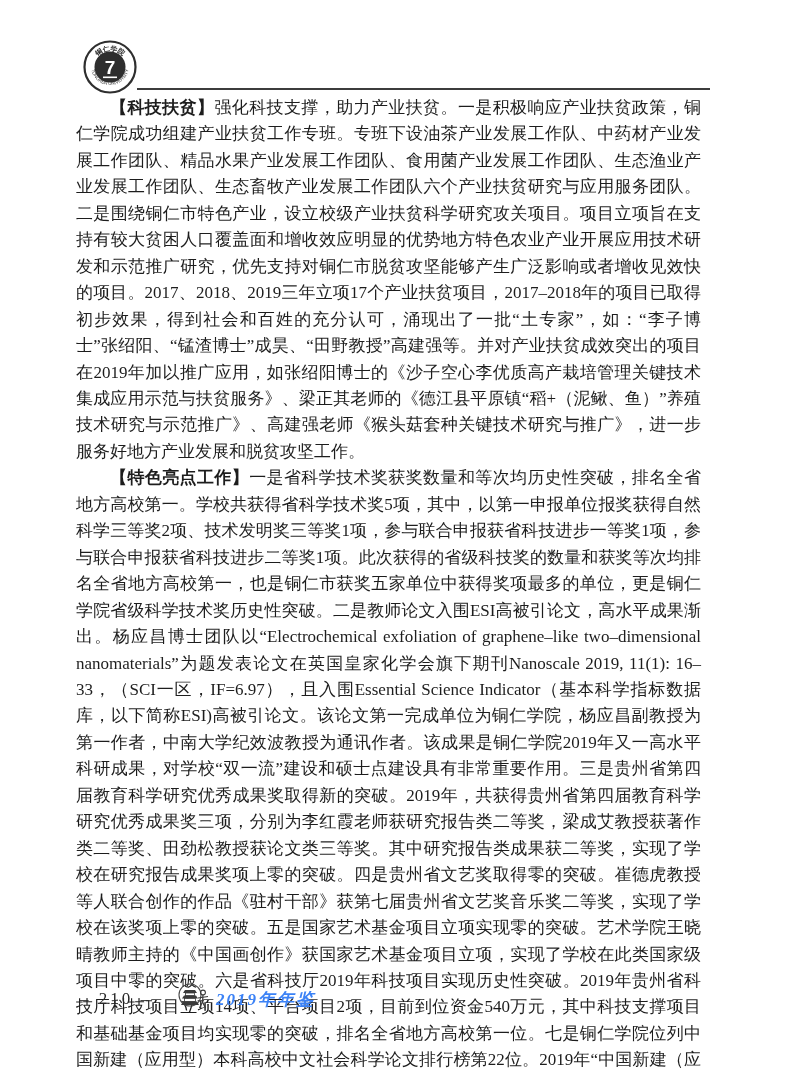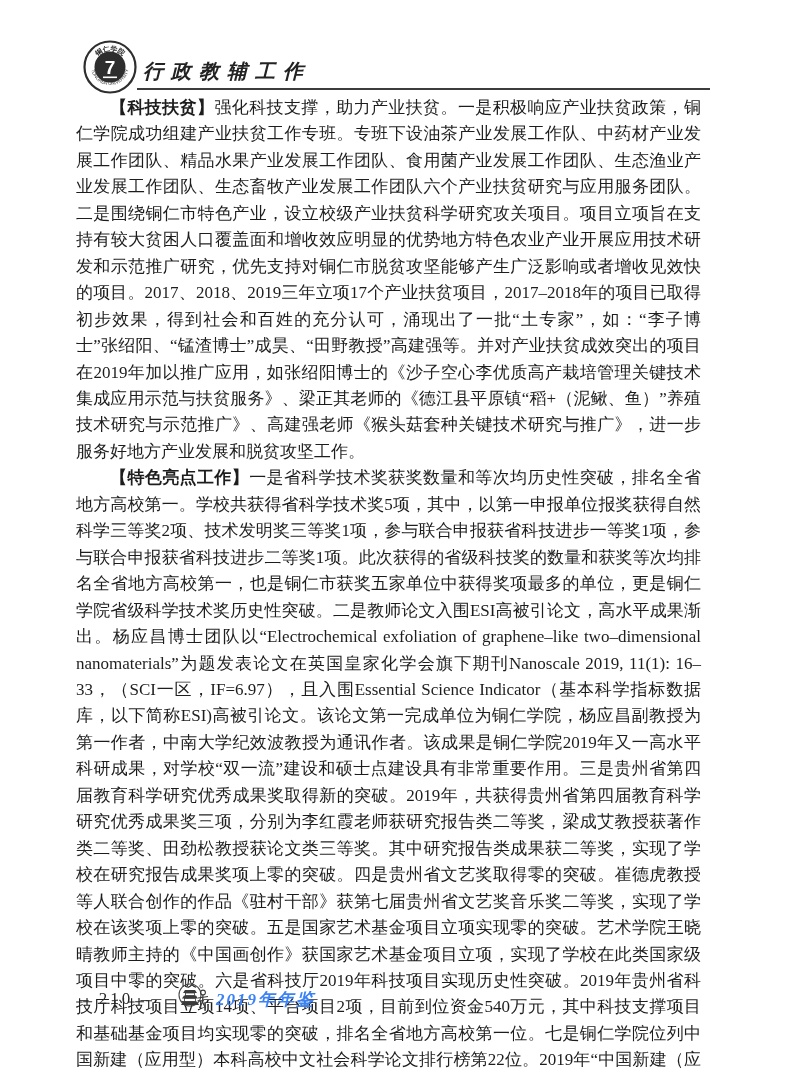--- a/index.html
+++ b/index.html
@@ -102,21 +102,20 @@
         <textPath href="#arcTop" startOffset="50%" text-anchor="middle">铜仁学院</textPath>
       </text>
       <text font-size="4.6" fill="#2e2e2e" font-family="Liberation Sans, sans-serif">
         <textPath href="#arcBot" startOffset="50%" text-anchor="middle">TONGREN UNIVERSITY</textPath>
       </text>
       <text x="27" y="34" font-size="19" font-weight="bold" fill="#ffffff" text-anchor="middle" font-family="Liberation Sans, sans-serif">7</text>
       <rect x="20" y="36.5" width="14" height="1.6" fill="#ffffff"></rect>
     </svg>
   </div>
 
-  <div class="section-title">行政教辅工作</div>
   <div class="header-rule"></div>
 
   <div class="content">
     <p><b class="ptag">【科技扶贫】</b><span>强化科技支撑，助力产业扶贫。一是积极响应产业扶贫政策，铜仁学院成功组建产业扶贫工作专班。专班下设油茶产业发展工作队、中药材产业发展工作团队、精品水果产业发展工作团队、食用菌产业发展工作团队、生态渔业产业发展工作团队、生态畜牧产业发展工作团队六个产业扶贫研究与应用服务团队。二是围绕铜仁市特色产业，设立校级产业扶贫科学研究攻关项目。项目立项旨在支持有较大贫困人口覆盖面和增收效应明显的优势地方特色农业产业开展应用技术研发和示范推广研究，优先支持对铜仁市脱贫攻坚能够产生广泛影响或者增收见效快的项目。2017、2018、2019三年立项17个产业扶贫项目，2017–2018年的项目已取得初步效果，得到社会和百姓的充分认可，涌现出了一批“土专家”，如：“李子博士”张绍阳、“锰渣博士”成昊、“田野教授”高建强等。并对产业扶贫成效突出的项目在2019年加以推广应用，如张绍阳博士的《沙子空心李优质高产栽培管理关键技术集成应用示范与扶贫服务》、梁正其老师的《德江县平原镇“稻+（泥鳅、鱼）”养殖技术研究与示范推广》、高建强老师《猴头菇套种关键技术研究与推广》，进一步服务好地方产业发展和脱贫攻坚工作。</span></p>
     <p><b class="ptag">【特色亮点工作】</b><span>一是省科学技术奖获奖数量和等次均历史性突破，排名全省地方高校第一。学校共获得省科学技术奖5项，其中，以第一申报单位报奖获得自然科学三等奖2项、技术发明奖三等奖1项，参与联合申报获省科技进步一等奖1项，参与联合申报获省科技进步二等奖1项。此次获得的省级科技奖的数量和获奖等次均排名全省地方高校第一，也是铜仁市获奖五家单位中获得奖项最多的单位，更是铜仁学院省级科学技术奖历史性突破。二是教师论文入围ESI高被引论文，高水平成果渐出。杨应昌博士团队以“Electrochemical exfoliation of graphene–like two–dimensional nanomaterials”为题发表论文在英国皇家化学会旗下期刊Nanoscale 2019, 11(1): 16–33，（SCI一区，IF=6.97），且入围Essential Science Indicator（基本科学指标数据库，以下简称ESI)高被引论文。该论文第一完成单位为铜仁学院，杨应昌副教授为第一作者，中南大学纪效波教授为通讯作者。该成果是铜仁学院2019年又一高水平科研成果，对学校“双一流”建设和硕士点建设具有非常重要作用。三是贵州省第四届教育科学研究优秀成果奖取得新的突破。2019年，共获得贵州省第四届教育科学研究优秀成果奖三项，分别为李红霞老师获研究报告类二等奖，梁成艾教授获著作类二等奖、田劲松教授获论文类三等奖。其中研究报告类成果获二等奖，实现了学校在研究报告成果奖项上零的突破。四是贵州省文艺奖取得零的突破。崔德虎教授等人联合创作的作品《驻村干部》获第七届贵州省文艺奖音乐奖二等奖，实现了学校在该奖项上零的突破。五是国家艺术基金项目立项实现零的突破。艺术学院王晓晴教师主持的《中国画创作》获国家艺术基金项目立项，实现了学校在此类国家级项目中零的突破。六是省科技厅2019年科技项目实现历史性突破。2019年贵州省科技厅科技项目立项14项、平台项目2项，目前到位资金540万元，其中科技支撑项目和基础基金项目均实现零的突破，排名全省地方高校第一位。七是铜仁学院位列中国新建（应用型）本科高校中文社会科学论文排行榜第22位。2019年“中国新建（应用型）本科高校综合竞争力排行课题组”（ICAUR）发布了中国新建（应用型)本科高校中文社会科学论文前50强排行榜，铜仁学院排在榜单第22位，是全省唯一上榜高校。八是紧紧围绕学校申硕任务，鼓励教师侧重硕士点建设申报项目。2019年，共获省社科联理论创新联合课题9项，其中基础教育和中职教育方向项目就有5项，占比55.6%，为学校硕士点申报建设奠定良好基础。</span></p>
   </div>
 
   <div class="footer">
     <span class="pagenum">– 210 –</span>
     <span class="mascot">

